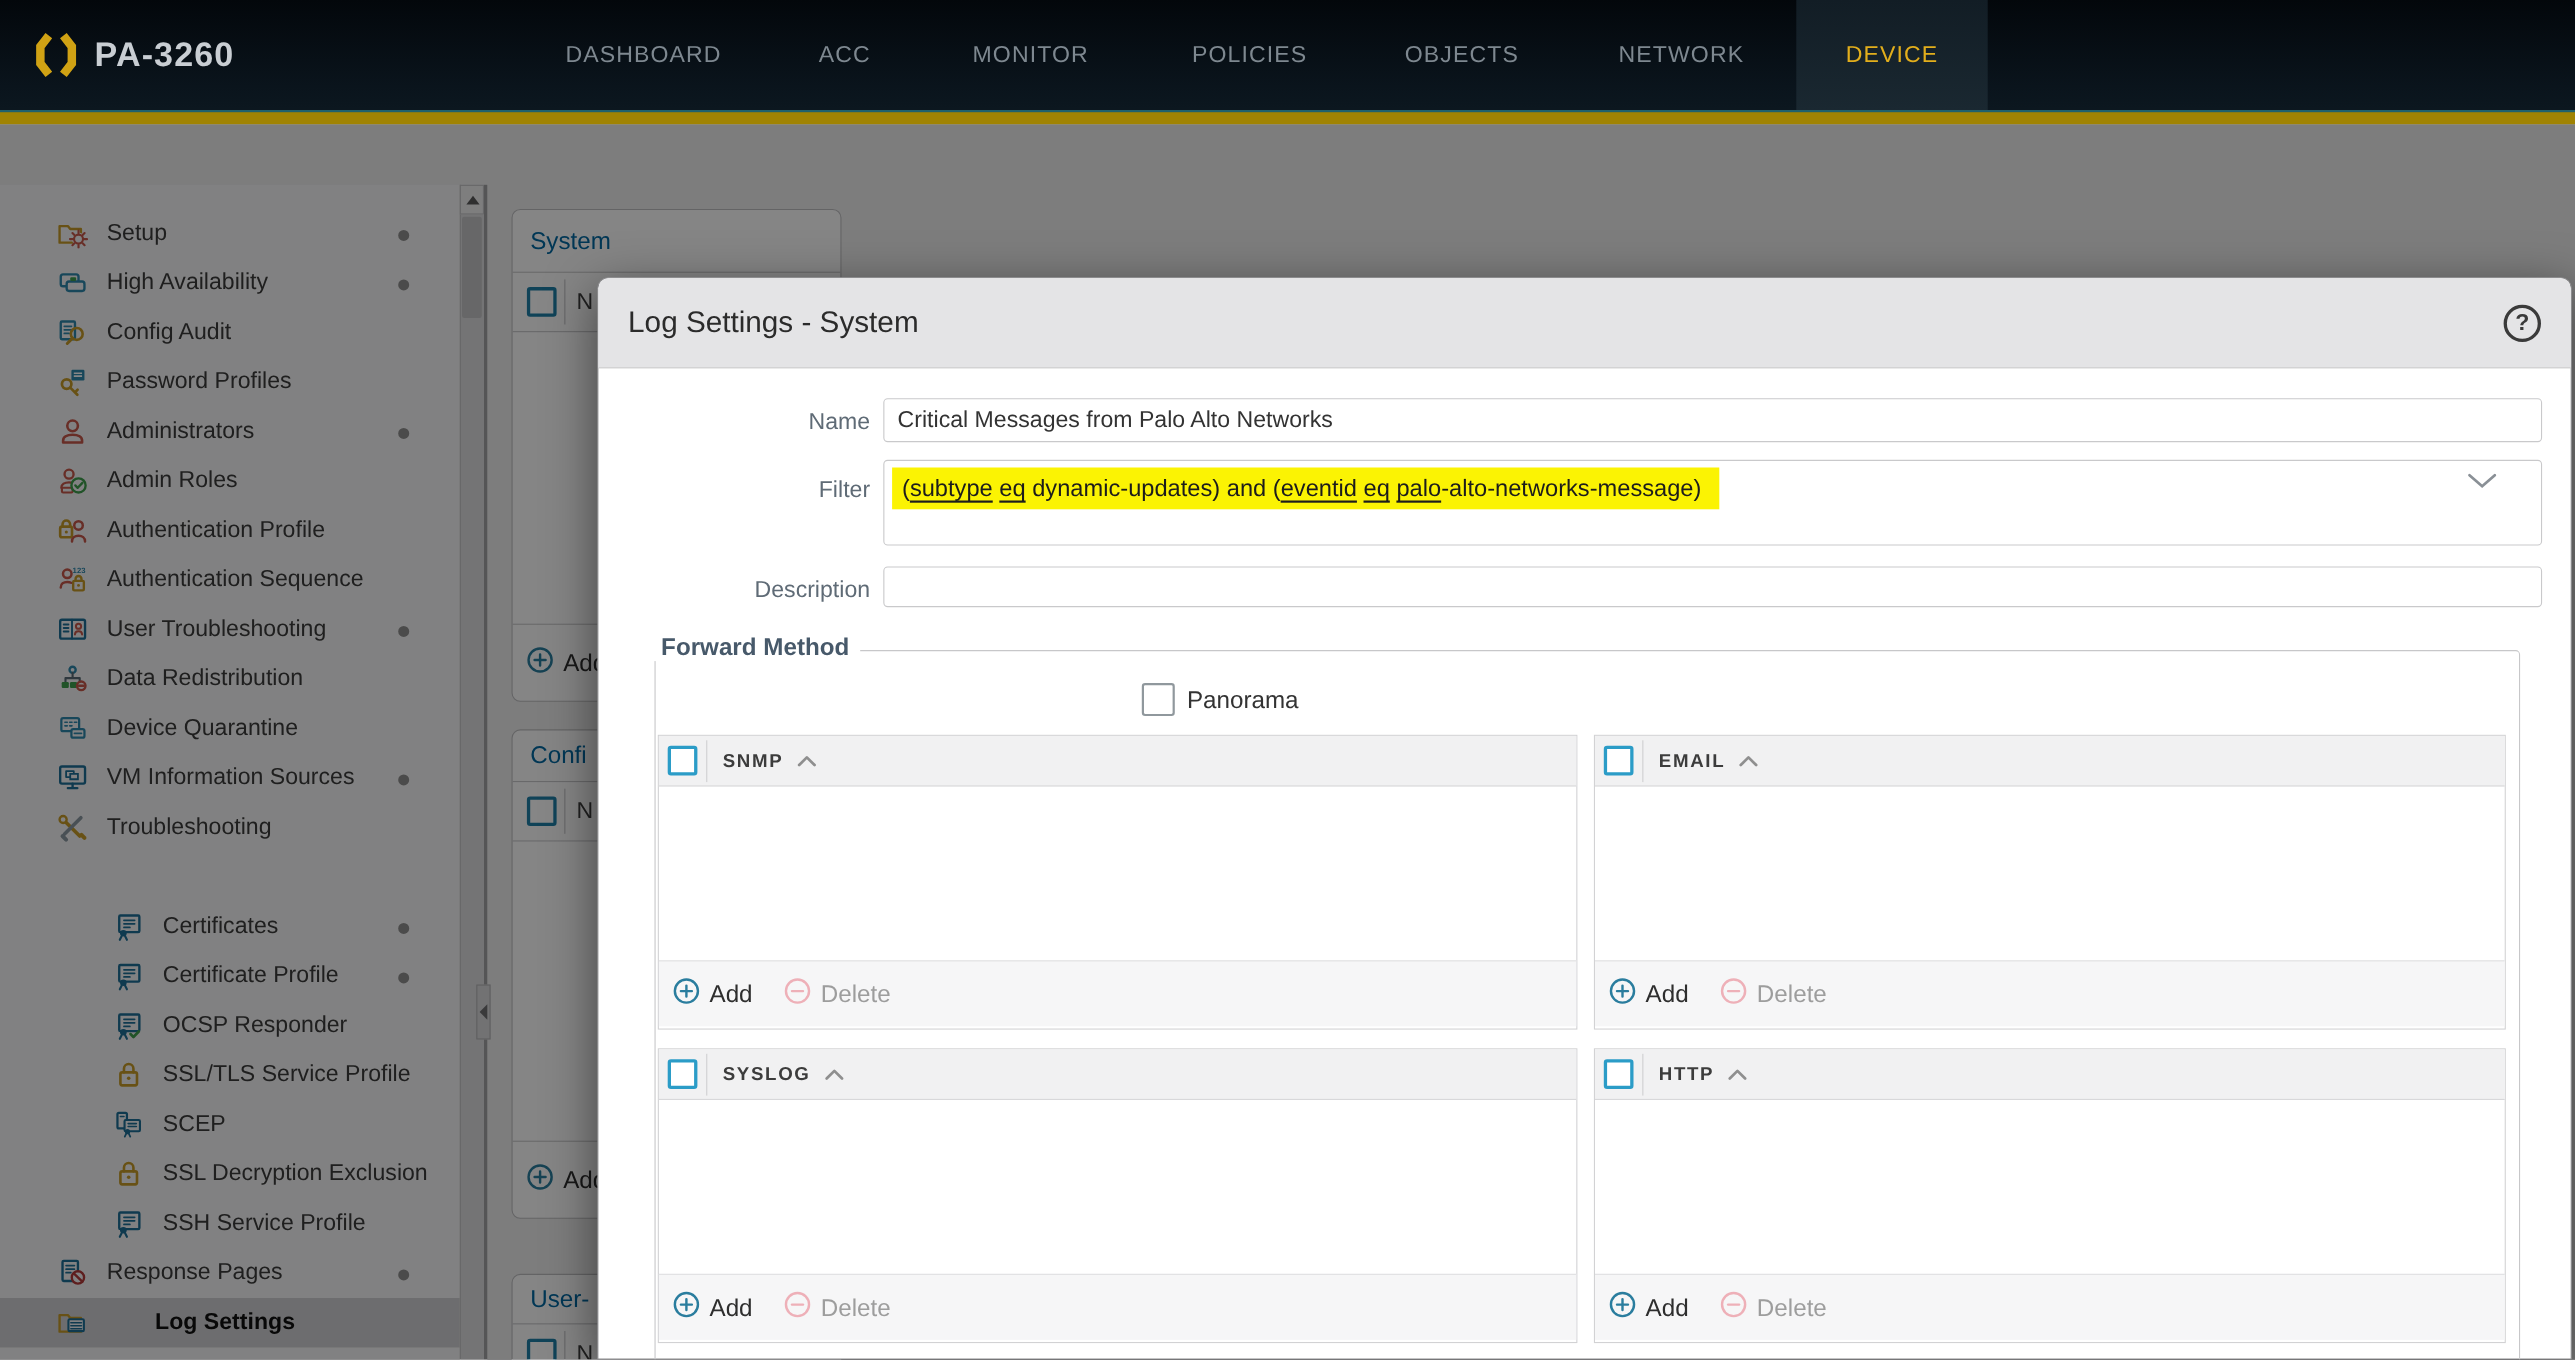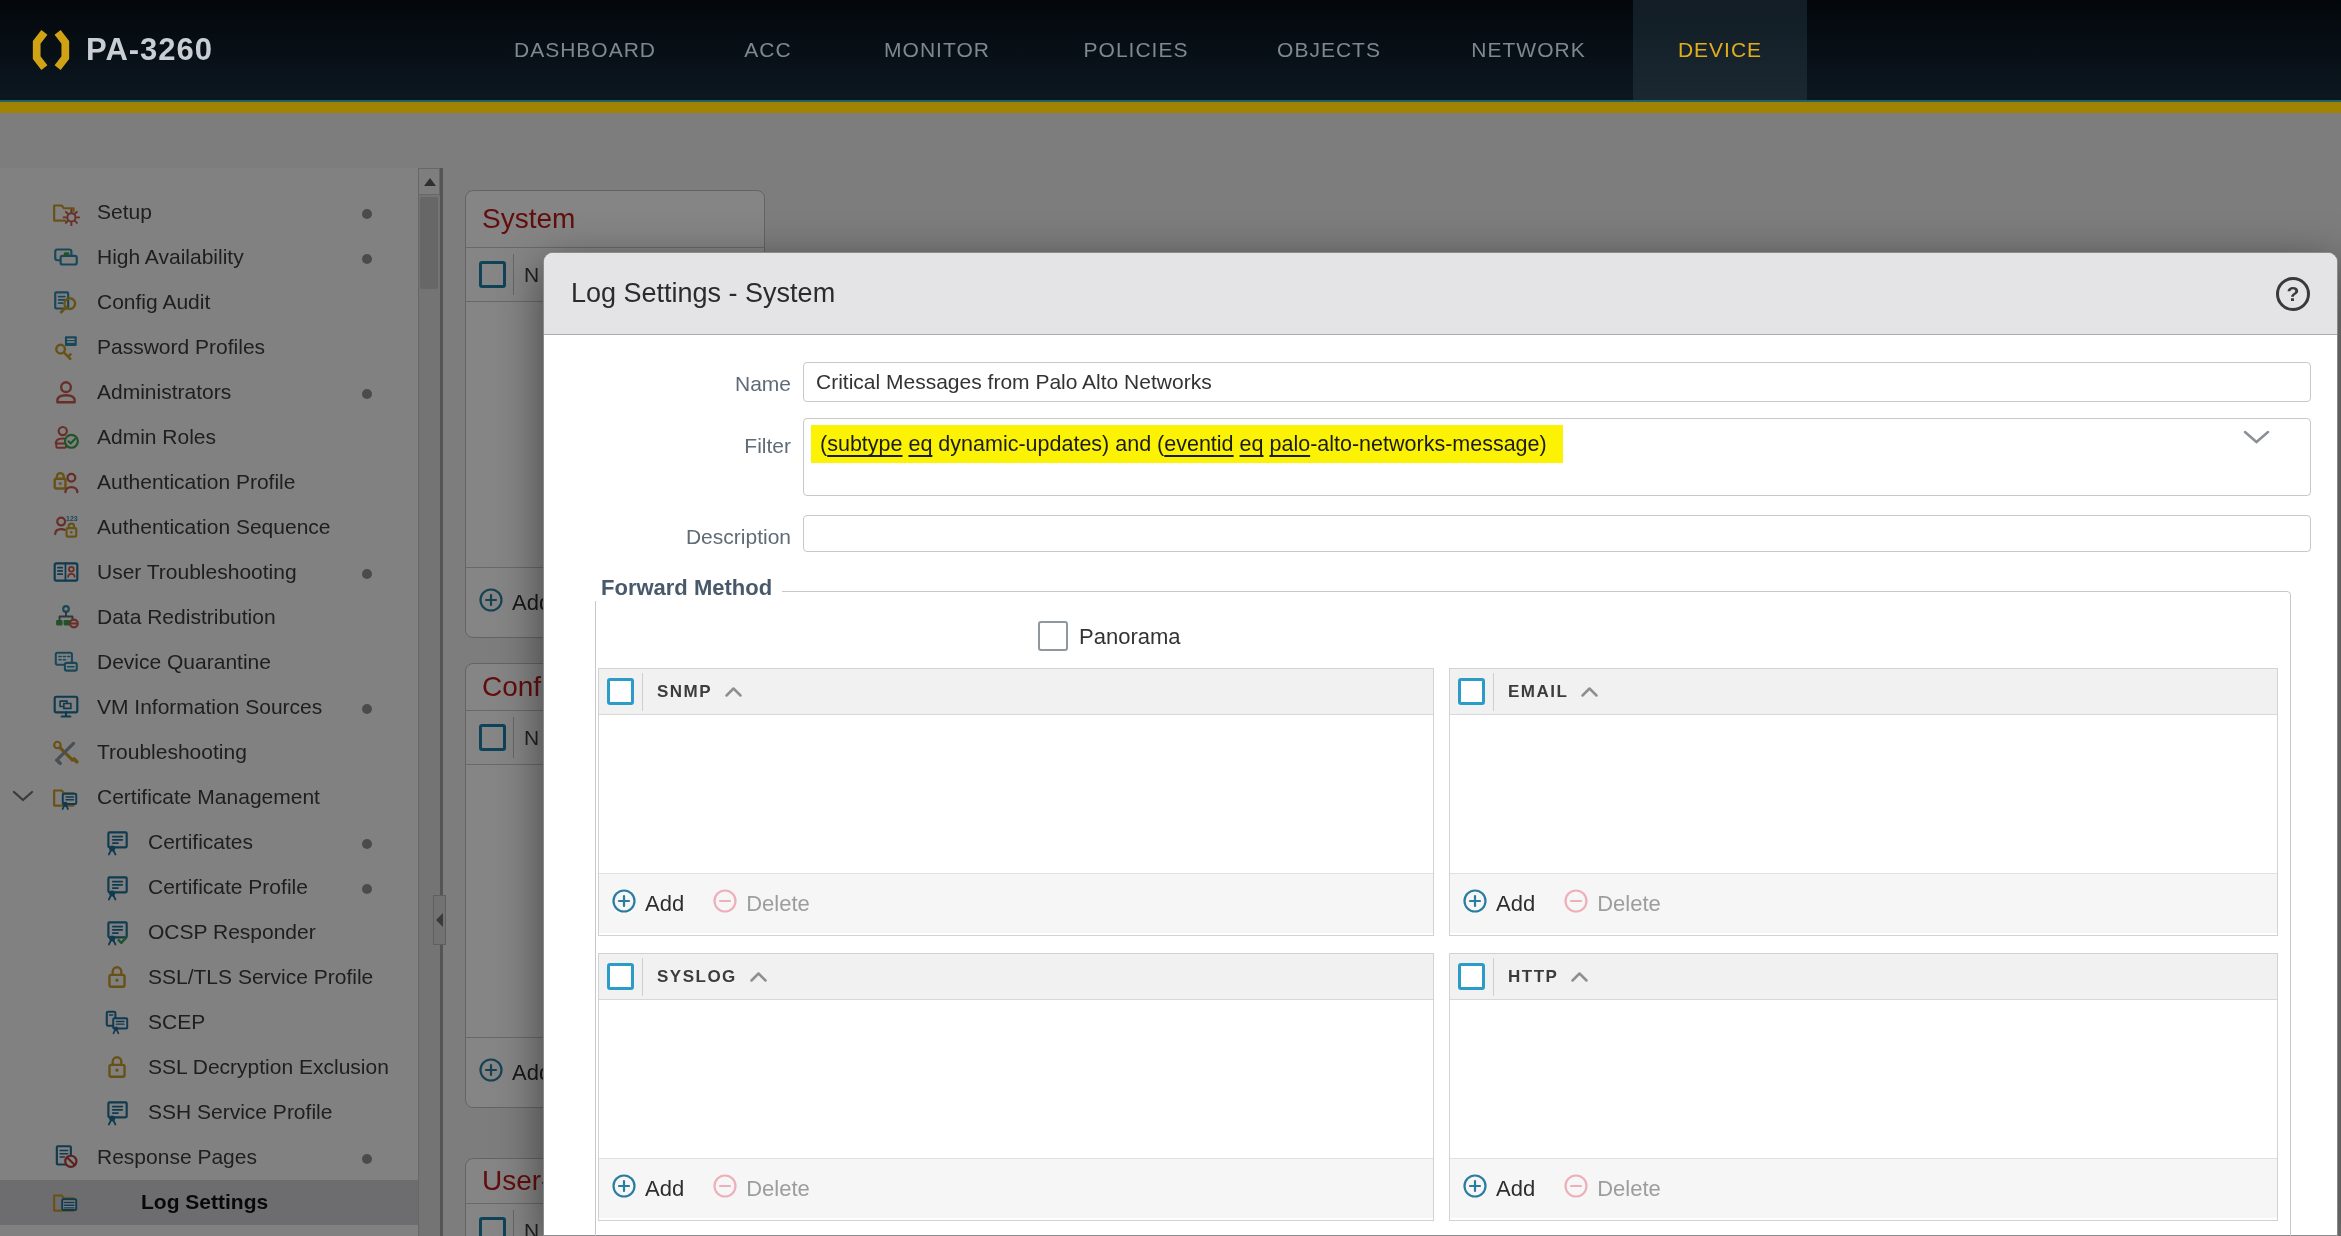--- a/index.html
+++ b/index.html
@@ -44,21 +44,21 @@
   .scroll-thumb{position:absolute;left:420px;top:197px;width:18px;height:92px;background:#c3c3c5;border-radius:2px;cursor:pointer;}
   .side-divider{position:absolute;left:440px;top:168px;width:3px;bottom:0;background:#a0a0a2;}
   .collapse-handle{position:absolute;left:433px;top:895px;width:13px;height:50px;
     background:#d8d8d9;border:1px solid #b3b3b5;box-sizing:border-box;cursor:pointer;}
   .collapse-handle:after{content:"";position:absolute;left:2px;top:17px;
     border-top:7px solid transparent;border-bottom:7px solid transparent;border-right:7px solid #6e6e70;}
 
   
   .bg-panel{position:absolute;left:465px;width:300px;background:#fbfbfc;
     border:1px solid #bdbdbf;border-radius:8px;box-sizing:border-box;}
-  .bg-title{padding-left:16px;font-size:28px;color:#b91c1c;white-space:nowrap;}
+  .bg-title{padding-left:16px;font-size:22px;color:#0369a1;white-space:nowrap;}
   .bg-colhdr{position:relative;border-top:1px solid #c6c6c8;border-bottom:1px solid #c6c6c8;height:53px;}
   .bg-checkbox{position:absolute;left:13px;top:13px;width:27px;height:27px;border:3px solid #1f7fa6;
     border-radius:3px;background:#fdfdfd;box-sizing:border-box;cursor:pointer;}
   .bg-colsep{position:absolute;left:47px;top:6px;bottom:6px;width:1px;background:#c0c0c2;}
   .bg-colname{position:absolute;left:58px;top:0;line-height:53px;font-size:21px;color:#3e3e3e;}
   .bg-addrow{position:absolute;left:0;right:0;bottom:0;height:70px;border-top:1px solid #c6c6c8;
     display:flex;align-items:center;padding-left:12px;box-sizing:border-box;}
   .chip{display:flex;align-items:center;gap:8px;font-size:22px;cursor:pointer;}
   .chip .ci{display:block;}
   .chip.add{color:#2e2e2e;}
@@ -253,33 +253,20 @@
       <div class="side-row" style="top: 562px;">
         <span class="side-icon" style="left: 52px;"><svg viewBox="0 0 26 26" width="28" height="28">
             <path d="M6 7.5 L19 20.5" fill="none" stroke="#c59a28" stroke-width="3" stroke-linecap="round" stroke-linejoin="round"></path>
             <circle cx="5" cy="6.5" r="3" fill="#f4f4f5" stroke="#c59a28" stroke-width="2"></circle>
             <path d="M20 5 L6 19" fill="none" stroke="#8a97a0" stroke-width="3" stroke-linecap="round" stroke-linejoin="round"></path>
             <path d="M4.5 20.5 l3 3" fill="none" stroke="#8a97a0" stroke-width="3.4" stroke-linecap="round" stroke-linejoin="round"></path>
             <path d="M20.5 19.5 l2.5 2.5" fill="none" stroke="#c59a28" stroke-width="3.4" stroke-linecap="round" stroke-linejoin="round"></path>
           </svg></span>
         <span class="side-label" style="left: 97px;">Troubleshooting</span>
       </div>
-      <div class="side-row" style="top: 607px;">
-        <span class="side-chev"><svg width="22" height="14" viewBox="0 0 22 14">
-            <path d="M2 3 L11 11 L20 3" fill="none" stroke="#6f6f6f" stroke-width="2.3" stroke-linecap="round" stroke-linejoin="round"></path>
-          </svg></span>
-        <span class="side-icon" style="left: 52px;"><svg viewBox="0 0 26 26" width="28" height="28">
-            <path d="M2 7 h7 l2 2.5 h9 v11.5 h-18 z" fill="none" stroke="#c59a28" stroke-width="2" stroke-linecap="round" stroke-linejoin="round"></path>
-            <rect x="10" y="10" width="12.5" height="9.5" rx="1" fill="#f4f4f5" stroke="#1d6e96" stroke-width="1.8"></rect>
-            <path d="M13 13 h7 M13 15.5 h7" fill="none" stroke="#1d6e96" stroke-width="1.3" stroke-linecap="round" stroke-linejoin="round"></path>
-            <circle cx="12.3" cy="19.8" r="2.3" fill="#1d6e96"></circle>
-            <path d="M11 21.8 l-1.2 2.4 M13.6 21.8 l1.2 2.4" fill="none" stroke="#1d6e96" stroke-width="1.6" stroke-linecap="round" stroke-linejoin="round"></path>
-          </svg></span>
-        <span class="side-label" style="left: 97px;">Certificate Management</span>
-      </div>
       <div class="side-row" style="top: 652px;">
         <span class="side-icon" style="left: 103px;"><svg viewBox="0 0 26 26" width="28" height="28">
             <rect x="5" y="4" width="17" height="14" rx="1" fill="none" stroke="#1d6e96" stroke-width="2" stroke-linecap="round" stroke-linejoin="round"></rect>
             <path d="M9 8 h9 M9 11 h9 M9 14 h5" fill="none" stroke="#1d6e96" stroke-width="1.5" stroke-linecap="round" stroke-linejoin="round"></path>
             <circle cx="8.5" cy="19" r="2.8" fill="#1d6e96"></circle>
             <path d="M7 21.5 l-1.5 3 M10 21.5 l1.5 3" fill="none" stroke="#1d6e96" stroke-width="1.8" stroke-linecap="round" stroke-linejoin="round"></path>
           </svg></span>
         <span class="side-label lvl1" style="left: 148px;">Certificates</span>
         <span class="side-dot"></span>
       </div>

